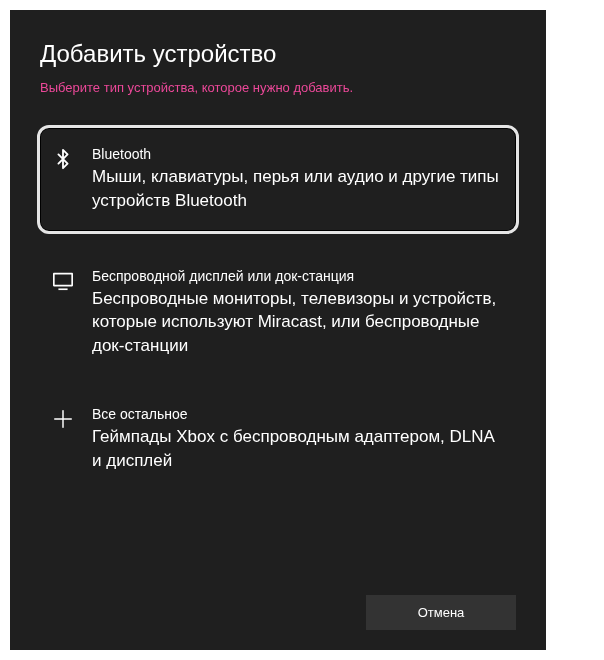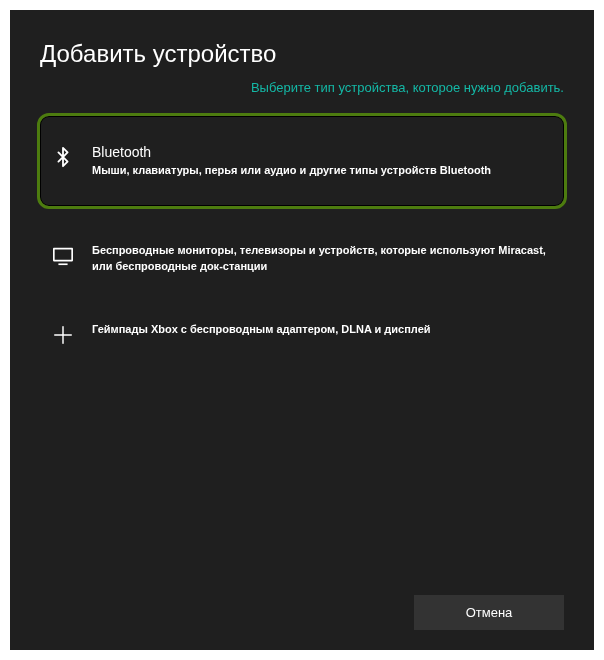--- a/index.html
+++ b/index.html
@@ -4,50 +4,49 @@
   <style>
     * { box-sizing: border-box; margin: 0; padding: 0; }
     body {
       width: 604px;
       height: 660px;
       background: #ffffff;
       font-family: "Segoe UI", Tahoma, sans-serif;
       padding: 10px;
     }
     .window {
-      width: 584px;
+      width: 536px;
       height: 640px;
       background: #1f1f1f;
       color: #ffffff;
       padding: 30px 30px 20px 30px;
       position: relative;
     }
     .title {
       font-size: 24px;
       font-weight: 400;
       color: #ffffff;
       margin-bottom: 12px;
     }
     .subtitle {
       font-size: 13px;
-      color: #14b8a6;
-      margin-bottom: 18px;
-      text-align: right;
+      color: #ec4899;
+      margin-bottom: 30px;
     }
     .option {
       display: flex;
       align-items: flex-start;
       padding: 14px 12px;
       margin-bottom: 20px;
       cursor: pointer;
     }
     .option.highlighted {
-      border: 3px solid #4d7c0f;
+      border: 3px solid #e5e5e5;
       border-radius: 12px;
-      padding: 28px 12px;
+      padding: 18px 12px;
       margin-left: -3px;
       margin-right: -3px;
       box-shadow: inset 0 0 0 1px #000000;
     }
     .option-icon {
       width: 22px;
       height: 22px;
       margin-right: 18px;
       margin-top: 2px;
       flex-shrink: 0;
@@ -55,23 +54,23 @@
     }
     .option-text {
       flex: 1;
     }
     .option-title {
       font-size: 14px;
       color: #ffffff;
       margin-bottom: 3px;
     }
     .option-desc {
-      font-size: 11px;
+      font-size: 17px;
       color: #ffffff;
-      font-weight: 700;
+      font-weight: 400;
       line-height: 1.4;
     }
     .footer {
       position: absolute;
       bottom: 20px;
       right: 30px;
     }
     .cancel-btn {
       background: #333333;
       color: #ffffff;
@@ -105,32 +104,34 @@
   </div>
 
   <div class="option">
     <div class="option-icon">
       <svg viewBox="0 0 24 24" width="22" height="22" fill="none" stroke="currentColor" stroke-width="1.8" stroke-linejoin="round">
         <rect x="2" y="4" width="20" height="13"></rect>
         <line x1="7" y1="21" x2="17" y2="21"></line>
       </svg>
     </div>
     <div class="option-text">
+      <div class="option-title">Беспроводной дисплей или док-станция</div>
       <div class="option-desc">Беспроводные мониторы, телевизоры и устройств, которые используют Miracast, или беспроводные док-станции</div>
     </div>
   </div>
 
   <div class="option">
     <div class="option-icon">
       <svg viewBox="0 0 24 24" width="22" height="22" fill="none" stroke="currentColor" stroke-width="1.6" stroke-linecap="round">
         <line x1="12" y1="3" x2="12" y2="21"></line>
         <line x1="3" y1="12" x2="21" y2="12"></line>
       </svg>
     </div>
     <div class="option-text">
+      <div class="option-title">Все остальное</div>
       <div class="option-desc">Геймпады Xbox с беспроводным адаптером, DLNA и дисплей</div>
     </div>
   </div>
 
   <div class="footer">
     <button class="cancel-btn">Отмена</button>
   </div>
 </div>
 
 </body></html>

